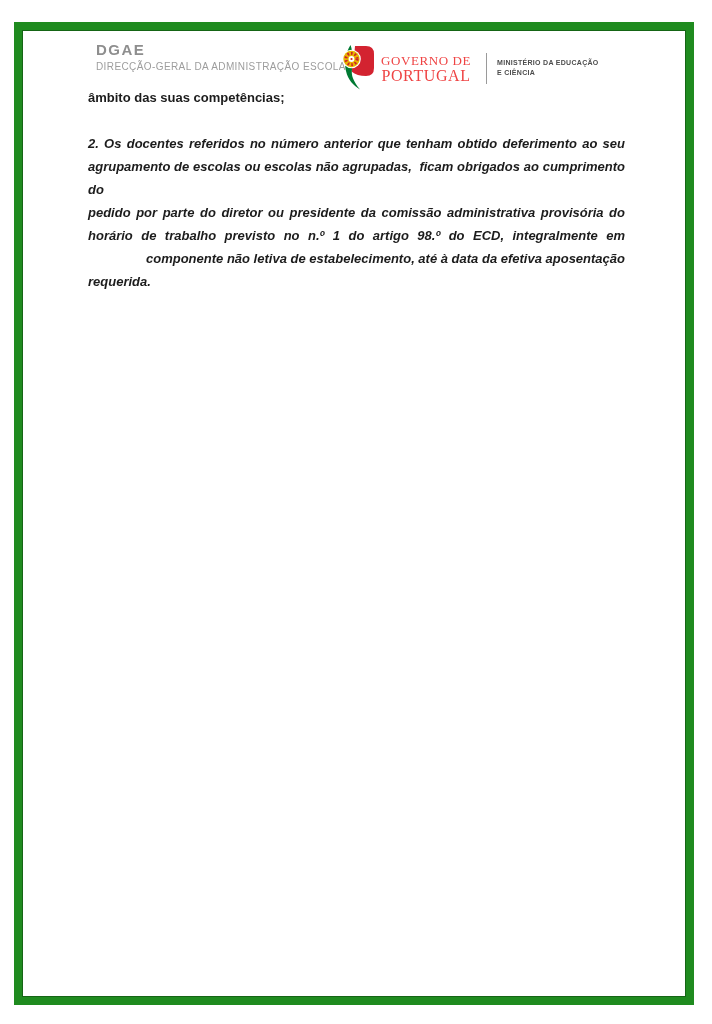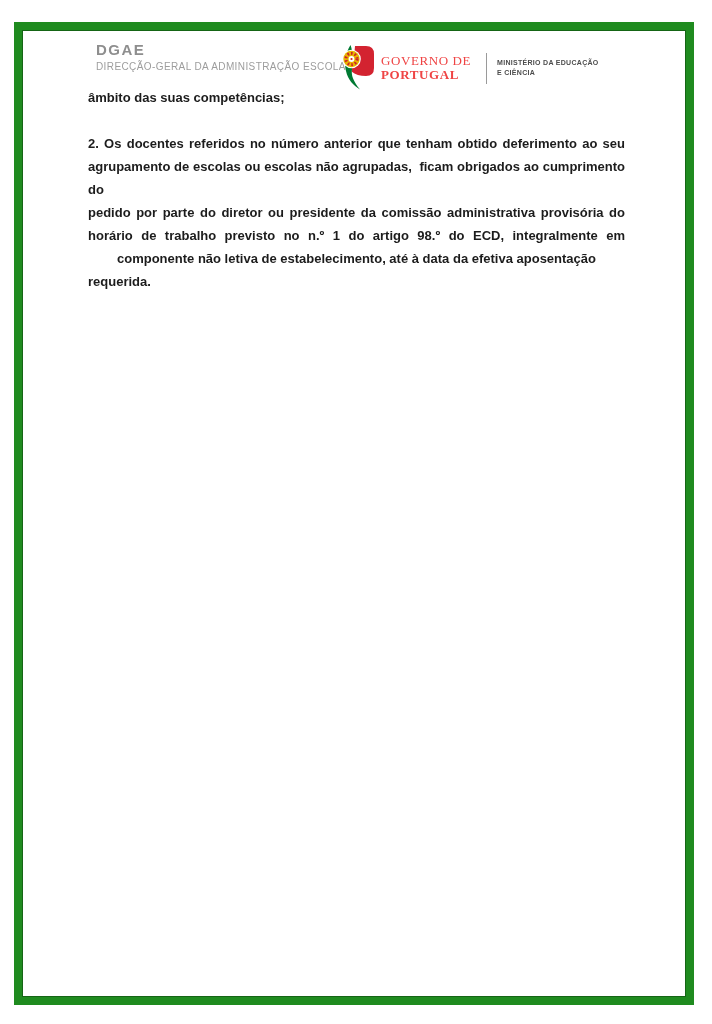--- a/index.html
+++ b/index.html
@@ -51,24 +51,25 @@
     left: 381px;
     top: 53px;
     font-family: "Liberation Serif", serif;
     color: #ef4444;
   }
   .gov-line1 {
     font-size: 13px;
     letter-spacing: 0.6px;
   }
   .gov-line2 {
-    font-size: 13px;
-    font-weight: bold;
+    font-size: 16px;
+    font-weight: normal;
     letter-spacing: 0.6px;
     margin-top: -2px;
+    text-align: center;
   }
   .header-divider {
     position: absolute;
     left: 486px;
     top: 53px;
     width: 1px;
     height: 31px;
     background: #9a9a9a;
   }
   .ministry {
@@ -85,24 +86,24 @@
   .body-text {
     position: absolute;
     left: 88px;
     top: 86px;
     width: 537px;
     font-size: 13px;
     font-weight: 600;
     line-height: 23px;
     color: #1c1c1c;
   }
-  .para2 { margin-top: 23px; }
+  .para2 { margin-top: 23px; font-style: italic; }
   .date-line { margin-top: 17px; text-align: left; }
   .line { text-align: justify; text-align-last: justify; white-space: normal; }
-  .line.last { text-align: center; text-align-last: left; }
+  .line.last { text-align: right; text-align-last: left; }
 </style>
 </head>
 <body>
 
 <div class="page">
 
   <div class="frame"></div>
 
   <div class="org-block">
     <div class="org-abbr">DGAE</div>

